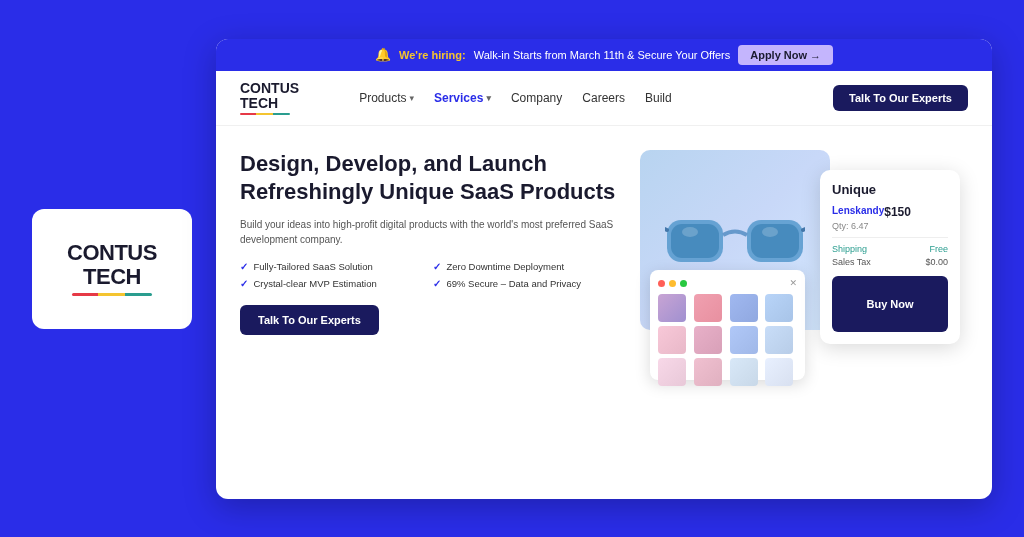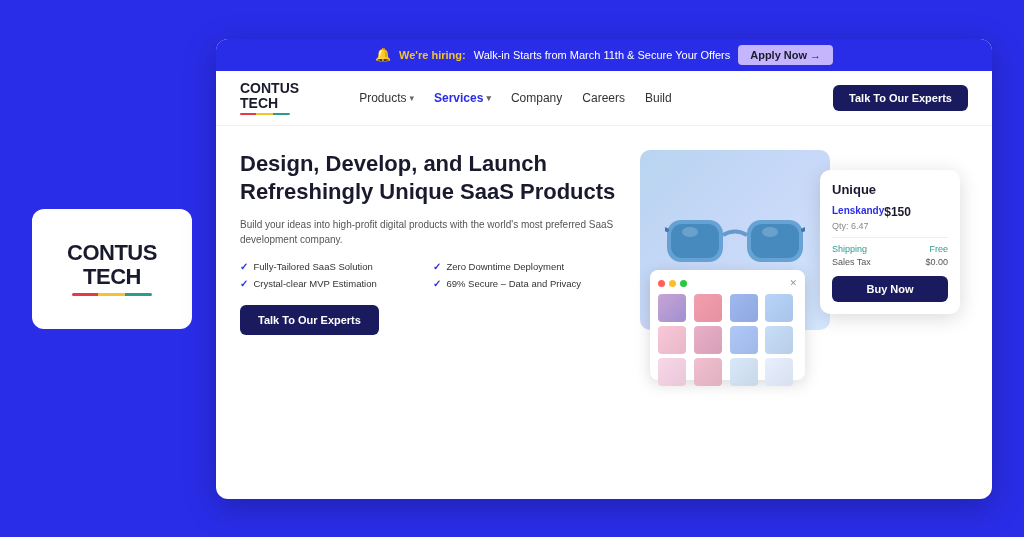--- a/index.html
+++ b/index.html
@@ -360,21 +360,21 @@
 
     .order-row.green {
       color: #2a9d8f;
     }
 
     .buy-btn {
       width: 100%;
       background: #1a1a5e;
       color: white;
       border: none;
-      padding: 7px;
+      padding: 22px;
       border-radius: 6px;
       font-size: 11px;
       font-weight: 600;
       cursor: pointer;
       margin-top: 6px;
     }
   </style>
 </head>
 <body>
 

